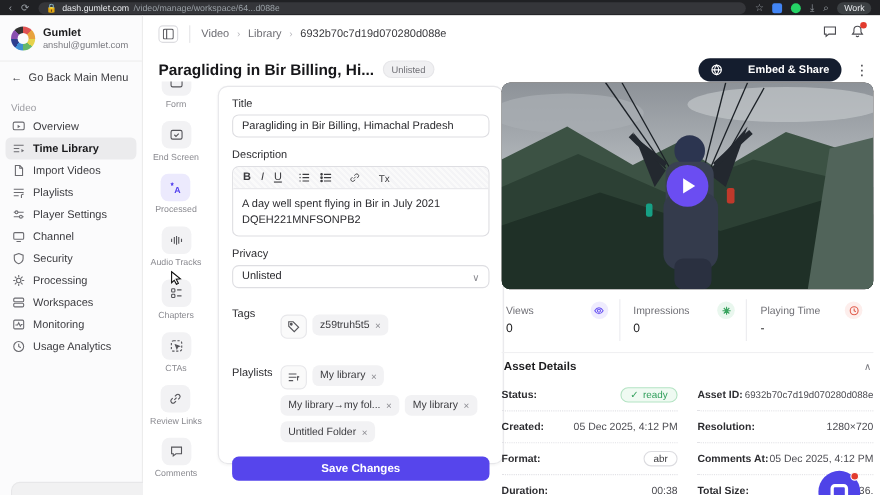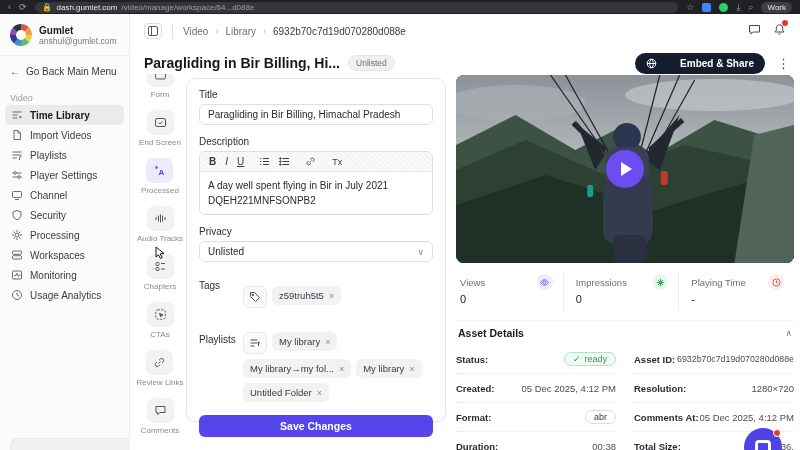--- a/index.html
+++ b/index.html
@@ -70,21 +70,21 @@
     display:flex; flex-direction:column; align-items:center; }
   .rail-item { display:flex; flex-direction:column; align-items:center; margin-bottom:11px; cursor:pointer; }
   .rail-btn { width:27px; height:25px; border-radius:7px; background:#f2f2f4;
     display:flex; align-items:center; justify-content:center; color:#55555a; }
   .rail-item.active .rail-btn { background:#eceafd; color:#5340ee; }
   .rail-label { margin-top:3px; font-size:8px; color:#8a8a90; text-align:center; }
   .rail-item.first { margin-top:-12px; }
   .cursor-glyph { position:absolute; left:25px; top:232px; pointer-events:none; }
 
   
-  .card { position:absolute; left:56px; top:64px; width:260px; height:344px;
+  .card { position:absolute; left:68px; top:64px; width:260px; height:344px;
     background:#fff; border:1px solid #e7e7ea; border-radius:9px; padding:10px 12px;
     box-shadow:0 1px 2px rgba(0,0,0,.03); }
   .f-label { font-size:10px; color:#2c2c30; margin-bottom:4px; }
   .t-input { width:100%; height:21px; border:1px solid #dedee2; border-radius:6px;
     font-size:10px; color:#2a2a2e; padding:0 8px; font-family:inherit; background:#fff; }
   .desc-box { border:1px solid #dedee2; border-radius:6px; overflow:hidden; }
   .desc-toolbar { height:20px; background:repeating-linear-gradient(45deg,#fafafa 0 2px,#f4f4f6 2px 4px);
     border-bottom:1px solid #e7e7ea; display:flex; align-items:center; gap:9px; padding:0 9px;
     font-size:10px; color:#3a3a3e; }
   .tb { cursor:pointer; display:flex; align-items:center; }
@@ -181,20 +181,29 @@
         <div class="ws-name">Gumlet</div>
         <div class="ws-mail">anshul@gumlet.com</div>
       </div>
     </div>
     <div class="back-row">
       <span>←</span>
       <span>Go Back Main Menu</span>
     </div>
     <div class="nav-section">Video</div>
 
+    <div class="nav-item">
+      <span class="nav-ico">
+          <svg viewBox="0 0 12 12" fill="none" stroke="currentColor">
+            <rect x="1" y="2" width="10" height="7" rx="1.5"></rect>
+            <path d="M5 4.5l2.5 1.5L5 7.5z" fill="currentColor" stroke="none"></path>
+          </svg>
+        </span>
+      <span>Overview</span>
+    </div>
     <div class="nav-item active">
       <span class="nav-ico">
           <svg viewBox="0 0 12 12" fill="none" stroke="currentColor">
             <path d="M1.5 3h9M1.5 6h5M1.5 9h5"></path>
             <path d="M8.5 6.5l2.5 1.5-2.5 1.5z" fill="currentColor" stroke="none"></path>
           </svg>
         </span>
       <span>Time Library</span>
     </div>
     <div class="nav-item">

